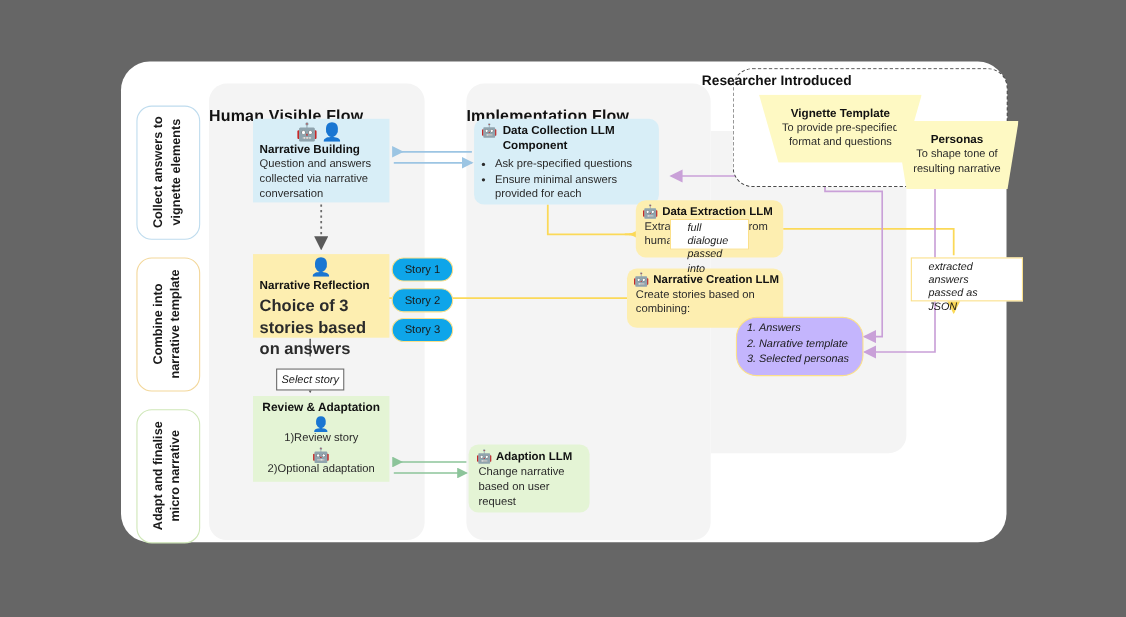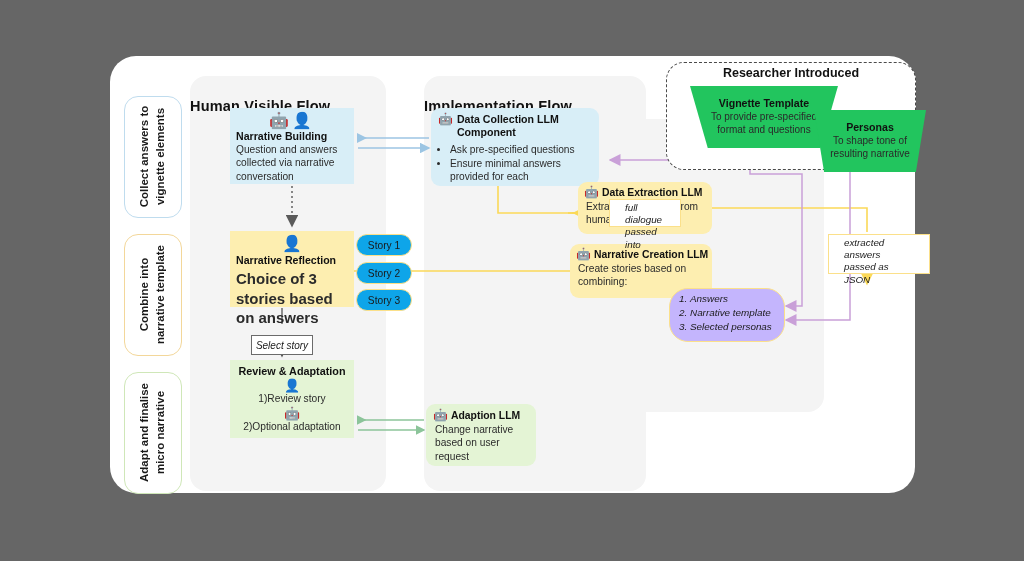--- a/index.html
+++ b/index.html
@@ -43,25 +43,25 @@
     font-size:14.5px;font-weight:700;color:#111;letter-spacing:.2px;
   }
 
   
   #researcher{
     position:absolute;left:556px;top:6px;width:250px;height:108px;
     border:1.6px dashed #4a4a4a;border-radius:18px;background:#ffffff;
     box-sizing:border-box;
   }
   #researcherTitle{
-    position:absolute;left:556px;top:10px;width:250px;text-align:center;
+    position:absolute;left:528px;top:10px;width:250px;text-align:left;
     font-size:12.5px;font-weight:700;color:#111;
   }
   .trap{
-    position:absolute;background:#22c55e;
+    position:absolute;background:#fef9c3;
     display:flex;flex-direction:column;align-items:center;justify-content:center;
     text-align:center;box-sizing:border-box;padding:4px 6px;
   }
   #vignette{
     left:580px;top:30px;width:148px;height:62px;
     clip-path:polygon(0% 0%,100% 0%,88% 100%,12% 100%);
   }
   #personas{
     left:704px;top:54px;width:112px;height:62px;
     clip-path:polygon(0% 0%,100% 0%,91% 100%,9% 100%);

